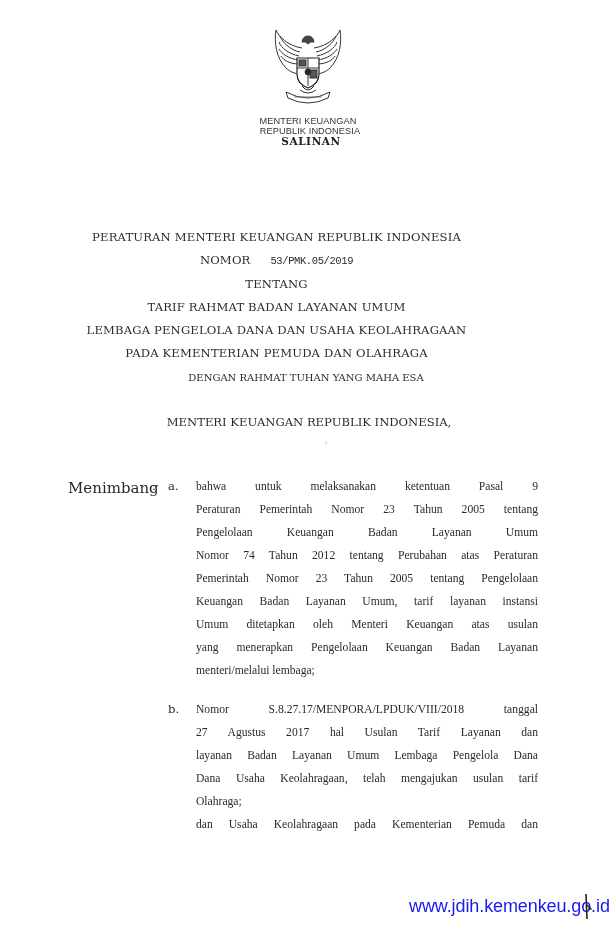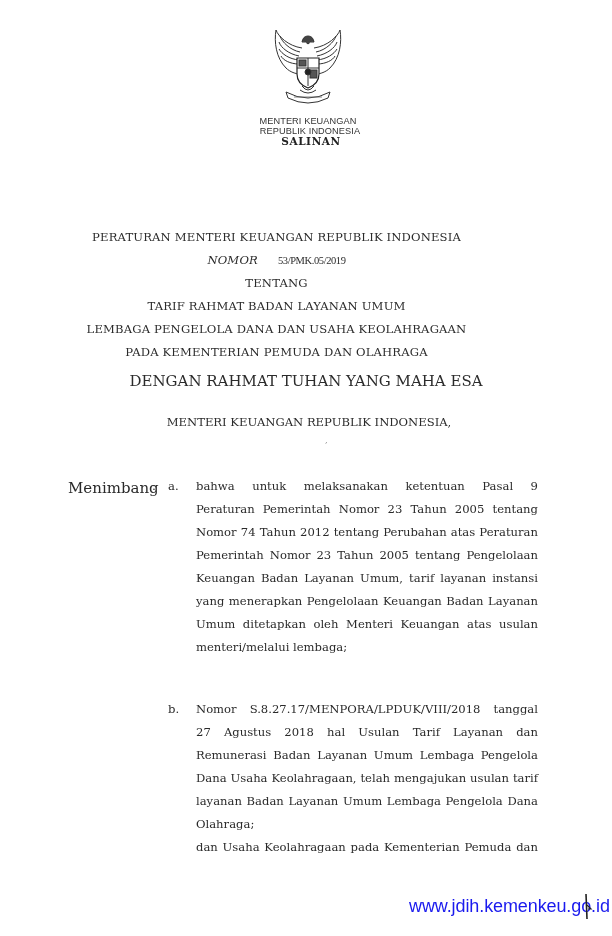--- a/index.html
+++ b/index.html
@@ -9,32 +9,32 @@
     .emblem { position: absolute; left: 270px; top: 28px; width: 76px; height: 82px; }
     .hdr-small { position: absolute; left: 0; width: 612px; text-align: center;
       font-family: "Liberation Sans", sans-serif; font-size: 9.2px; color: #333; letter-spacing: 0.1px; }
     .hdr-line1 { top: 116px; left: 2px; }
     .hdr-line2 { top: 126px; left: 4px; }
     .salinan { position: absolute; top: 135px; left: 0; width: 612px; text-align: center;
       font-family: "DejaVu Serif", serif; font-weight: bold; font-size: 10.5px; color: #222; letter-spacing: 0.6px; left: 5px; }
 
     .title-block { position: absolute; left: 0; top: 226px; width: 553px; text-align: center; }
     .tline { font-size: 11.6px; line-height: 23px; color: #2b2b2b; letter-spacing: 0.15px; }
-    .nomor-label { display: inline-block; margin-right: 20px; font-style: italic; }
-    .nomor-value { font-family: Liberation Serif, serif; font-size: 10.5px; letter-spacing: -0.4px; }
+    .nomor-label { display: inline-block; margin-right: 20px; }
+    .nomor-value { font-family: Liberation Mono, monospace; font-size: 10.5px; letter-spacing: -0.4px; }
 
-    .rahmat { position: absolute; left: 0; top: 372px; width: 612px; text-align: center; font-size: 15px; color: #2b2b2b; }
+    .rahmat { position: absolute; left: 0; top: 372px; width: 612px; text-align: center; font-size: 10px; color: #2b2b2b; }
     .menteri { position: absolute; left: 0; top: 415px; width: 612px; text-align: center; font-size: 11.6px; color: #2b2b2b; left: 3px; }
     .tick { position: absolute; left: 325px; top: 436px; font-size: 8px; color: #777; }
 
     .consid { position: absolute; left: 0; top: 479px; width: 612px; }
     .label-menimbang { position: absolute; left: 68px; top: 0; font-size: 15px; }
     .colon { position: absolute; left: 152px; top: 0; font-size: 11.6px; }
     .item-letter { position: absolute; left: 168px; font-size: 11.6px; }
-    .item-text { position: absolute; left: 196px; width: 342px; font-size: 11.6px; line-height: 23px; text-align: justify; }
+    .item-text { position: absolute; left: 196px; width: 342px; font-size: 11.6px; line-height: 23px; text-align: justify; font-family: Liberation Serif, serif; }
     .jl { display: block; text-align: justify; text-align-last: justify; white-space: nowrap; height: 23px; }
     .jl.last { text-align-last: left; }
 
     .footer-url { position: absolute; left: 409px; top: 896px; font-family: "Liberation Sans", sans-serif;
       font-size: 18px; color: #1a1aee; letter-spacing: -0.1px; }
     .cursor-mark { position: absolute; left: 583px; top: 893px; width: 10px; height: 28px; }
   </style>
 </head>
 <body>
 
@@ -91,35 +91,35 @@
 <div class="tick">,</div>
 
 <div class="consid">
   <div class="label-menimbang">Menimbang</div>
   <div class="colon">:</div>
 
   <div class="item-letter" style="top:0px">a.</div>
   <div class="item-text" style="top:-4px">
     <span class="jl">bahwa untuk melaksanakan ketentuan Pasal 9</span>
     <span class="jl">Peraturan Pemerintah Nomor 23 Tahun 2005 tentang</span>
+    <span class="jl">Pengelolaan Keuangan Badan Layanan Umum</span>
     <span class="jl">Nomor 74 Tahun 2012 tentang Perubahan atas Peraturan</span>
     <span class="jl">Pemerintah Nomor 23 Tahun 2005 tentang Pengelolaan</span>
     <span class="jl">Keuangan Badan Layanan Umum, tarif layanan instansi</span>
+    <span class="jl">Umum ditetapkan oleh Menteri Keuangan atas usulan</span>
     <span class="jl">yang menerapkan Pengelolaan Keuangan Badan Layanan</span>
-    <span class="jl">Umum ditetapkan oleh Menteri Keuangan atas usulan</span>
     <span class="jl last">menteri/melalui lembaga;</span>
   </div>
 
   <div class="item-letter" style="top:223px">b.</div>
   <div class="item-text" style="top:219px">
     <span class="jl">Nomor S.8.27.17/MENPORA/LPDUK/VIII/2018 tanggal</span>
-    <span class="jl">27 Agustus 2018 hal Usulan Tarif Layanan dan</span>
-    <span class="jl">Remunerasi Badan Layanan Umum Lembaga Pengelola</span>
+    <span class="jl">27 Agustus 2017 hal Usulan Tarif Layanan dan</span>
+    <span class="jl">layanan Badan Layanan Umum Lembaga Pengelola Dana</span>
     <span class="jl">Dana Usaha Keolahragaan, telah mengajukan usulan tarif</span>
-    <span class="jl">layanan Badan Layanan Umum Lembaga Pengelola Dana</span>
     <span class="jl last">Olahraga;</span>
     <span class="jl">dan Usaha Keolahragaan pada Kementerian Pemuda dan</span>
   </div>
 </div>
 
 <a class="footer-url">www.jdih.kemenkeu.go.id</a>
 <div class="cursor-mark">
   <svg viewBox="0 0 10 28" width="10" height="28">
     <path d="M3 1 L4 26" stroke="#222" stroke-width="1.6" fill="none"></path>
     <path d="M4 12 L8 16 L5 16" stroke="#222" stroke-width="1.2" fill="none"></path>

